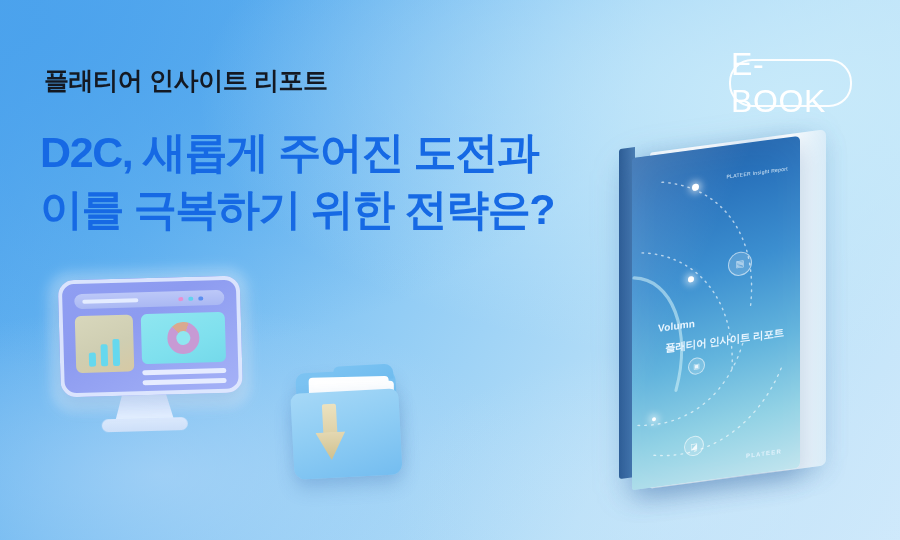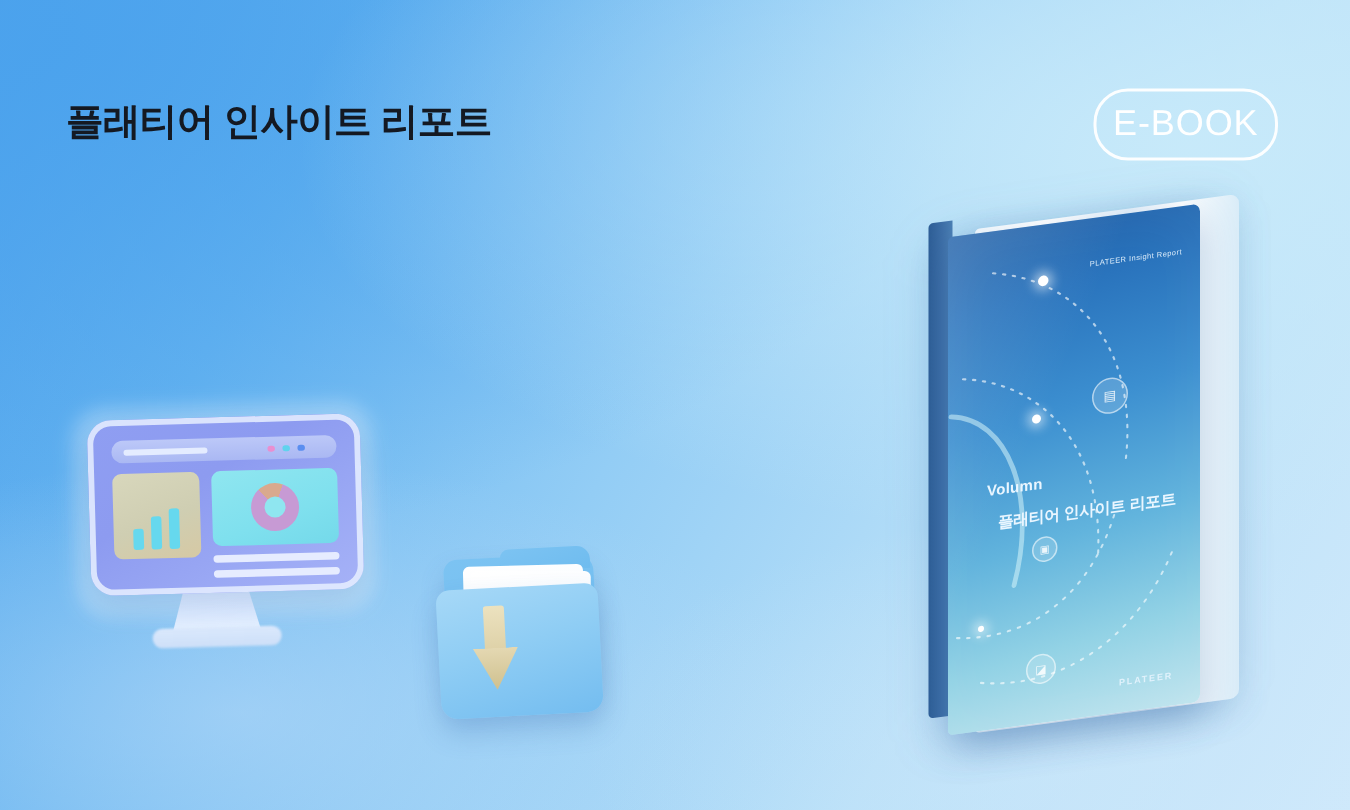--- a/index.html
+++ b/index.html
@@ -59,21 +59,21 @@
     right: 48px;
     top: 59px;
     width: 123px;
     height: 48px;
     border: 2px solid rgba(255,255,255,0.95);
     border-radius: 23px;
     display: flex;
     align-items: center;
     justify-content: center;
     color: #ffffff;
-    font-size: 24px;
+    font-size: 32px;
     letter-spacing: 0.6px;
     box-sizing: border-box;
   }
 
   
   .monitor {
     position: absolute;
     left: 60px;
     top: 278px;
     width: 180px;
@@ -297,20 +297,22 @@
 </head>
 <body>
 
 <div id="banner">
 
   <div class="wash"></div>
 
   <div class="eyebrow">플래티어 인사이트 리포트</div>
 
   <div class="headline">
+    <span class="ln">D2C, 새롭게 주어진 도전과</span>
+    <span class="ln">이를 극복하기 위한 전략은?</span>
   </div>
 
   <div class="ebook-badge">
     <span>E-BOOK</span>
   </div>
 
   <div class="monitor">
     <div class="mon-glow"></div>
     <div class="mon-stand"></div>
     <div class="mon-base"></div>

